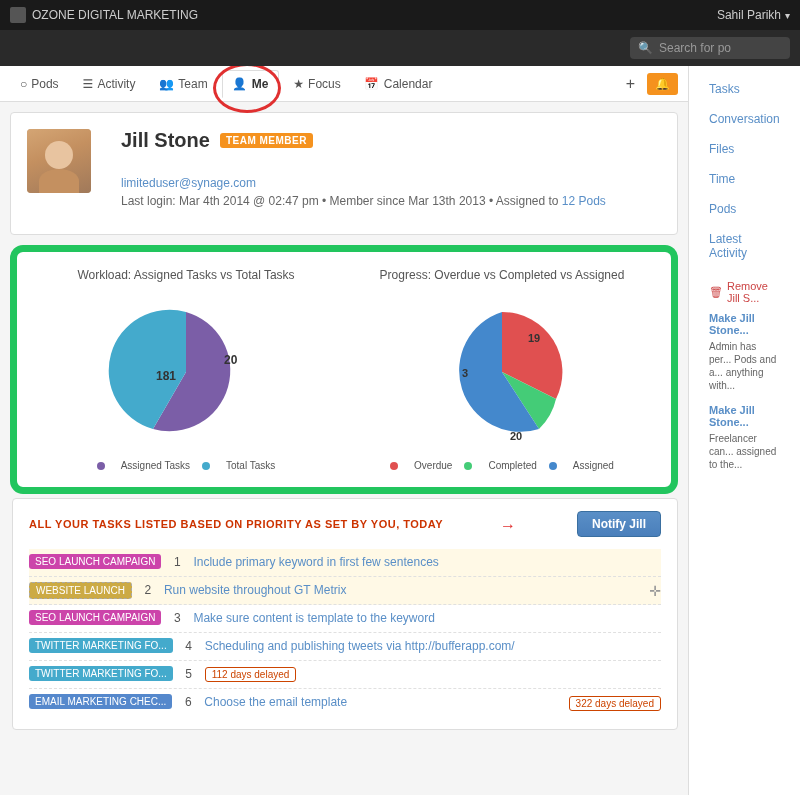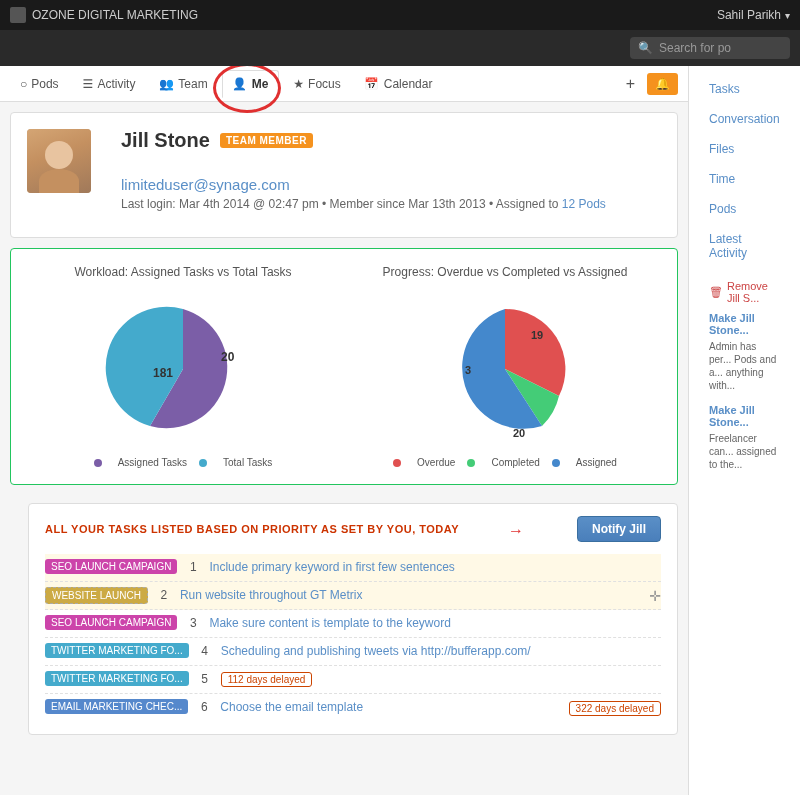--- a/index.html
+++ b/index.html
@@ -223,38 +223,38 @@
       background: #f5921e;
       color: #fff;
       font-size: 10px;
       padding: 2px 6px;
       border-radius: 3px;
       font-weight: bold;
       letter-spacing: 0.5px;
     }
     .profile-email {
       color: #5a8fc7;
-      font-size: 15px;
+      font-size: 12px;
       margin-bottom: 4px;
       margin-top: 24px;
     }
     .profile-meta {
       font-size: 12px;
       color: #666;
     }
     .profile-meta .pods-link { color: #5a8fc7; }
 
     
     .charts-section {
       display: flex;
       gap: 10px;
-      margin: 0 10px 18px 10px;
+      margin: 0 10px 4px 10px;
       background: #fff;
-      border: 1px solid #22c55e;
-      border-radius: 4px;
+      border: 7px solid #22c55e;
+      border-radius: 13px;
       padding: 16px;
     }
     .chart-container {
       flex: 1;
     }
     .chart-title {
       font-size: 12px;
       color: #555;
       text-align: center;
       margin-bottom: 10px;
@@ -283,21 +283,21 @@
     .legend-dot {
       width: 8px;
       height: 8px;
       border-radius: 50%;
       flex-shrink: 0;
     }
 
     
     .tasks-section {
       background: #fff;
-      margin: 0 10px 10px 28px;
+      margin: 0 10px 10px 12px;
       border: 1px solid #ddd;
       border-radius: 4px;
       padding: 12px 16px;
     }
     .tasks-header {
       display: flex;
       align-items: center;
       justify-content: space-between;
       margin-bottom: 12px;
     }

